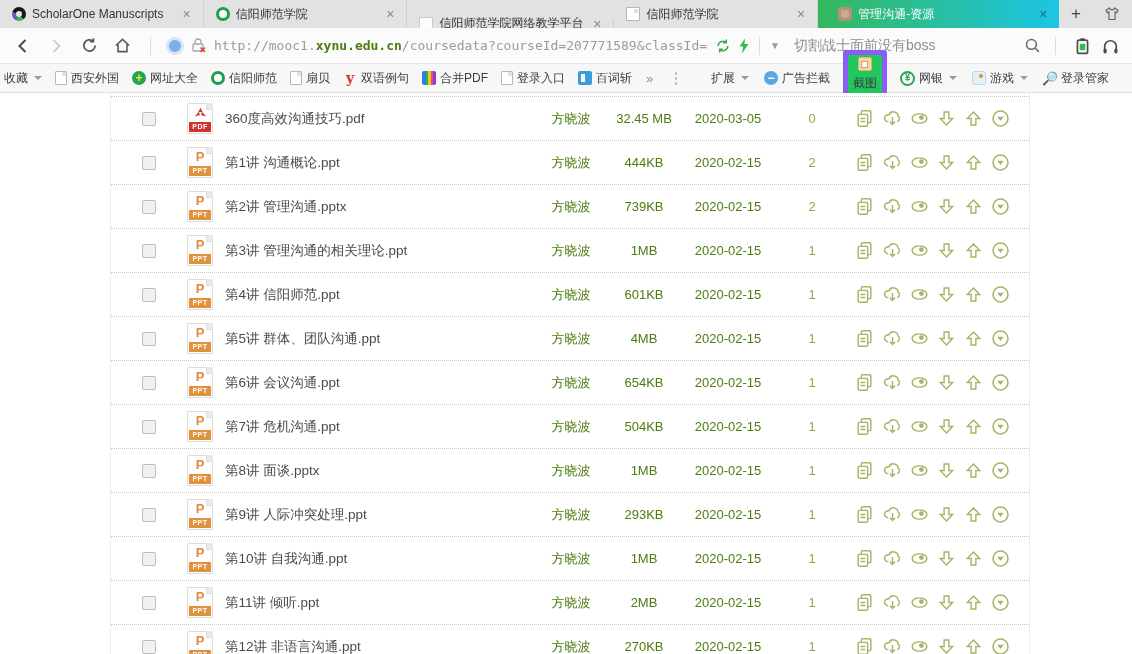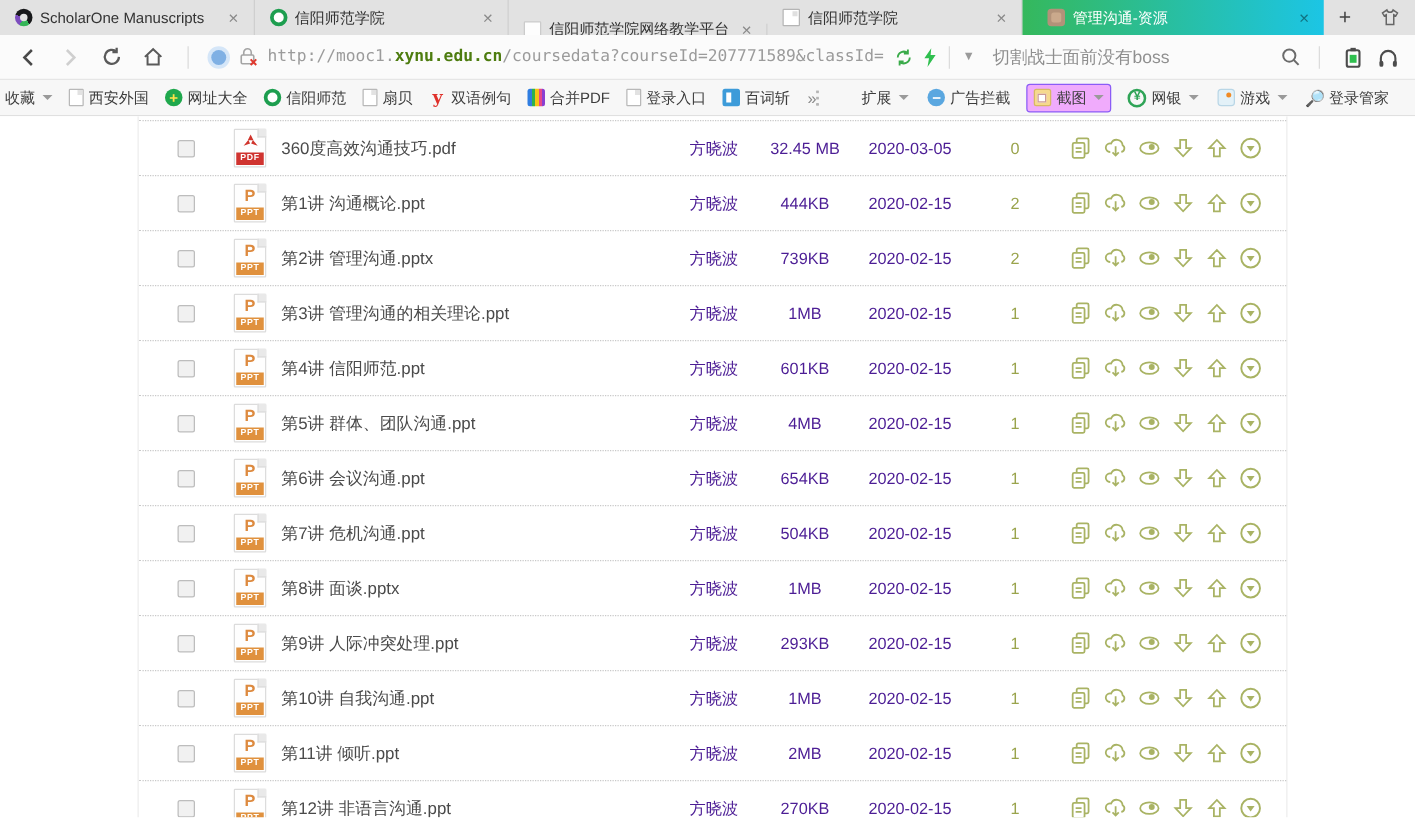--- a/index.html
+++ b/index.html
@@ -44,21 +44,21 @@
     font-family:"Liberation Sans","DejaVu Sans",sans-serif;}
   .right-tools{display:flex;align-items:center;gap:10px;margin-left:6px;}
 
   
   .bmbar{position:absolute;top:64px;left:0;width:1132px;height:29px;background:#f7f7f7;
     border-bottom:1px solid #e0e0e0;box-sizing:border-box;display:flex;align-items:center;
     padding:0 10px 0 2px;font-size:12px;color:#3c3c3c;}
   .bm-left{display:flex;align-items:flex-end;gap:9px;}
   .bm-right{display:flex;align-items:center;gap:11px;margin-left:auto;}
   .bm{display:flex;align-items:center;gap:4px;white-space:nowrap;padding:3px 2px;border-radius:3px;}
-  .bm.hl{background:#f0abfc;border:1px solid #8b5cf6;padding:2px 5px;}
+  .bm.hl{background:#22c55e;border:5px solid #8b5cf6;padding:2px 5px;flex-direction:column;}
   .bm-chevron{width:0;height:0;border-left:4px solid transparent;border-right:4px solid transparent;
     border-top:4px solid #9a9a9a;margin-left:2px;}
   .bmicon{width:14px;height:14px;flex:0 0 auto;position:relative;display:flex;align-items:center;
     justify-content:center;font-size:11px;line-height:1;}
   .icon--page{background:#fff;border:1px solid #b8b8b8;box-sizing:border-box;border-radius:1px;width:12px;height:14px;}
   .icon--page::after{content:"";position:absolute;right:0;top:0;width:4px;height:4px;background:#e2e2e2;}
   .icon--wangzhi{background:#1fa84d;border-radius:50%;color:#ffe24a;font-weight:bold;font-size:12px;}
   .icon--ring{border:3px solid #1d9e4f;border-radius:50%;background:#fff;box-sizing:border-box;}
   .icon--red-y{color:#e0312b;font-weight:bold;font-size:14px;font-family:"DejaVu Serif","Liberation Serif",serif;}
   .icon--rainbow{background:linear-gradient(90deg,#2f7de1 0 25%,#2fb34a 25% 45%,#f5c518 45% 65%,#e5488a 65% 82%,#8a3fd1 82% 100%);border-radius:2px;}
@@ -96,21 +96,21 @@
   .ficon .ppt-letter{display:none;position:absolute;left:0;top:1px;width:100%;text-align:center;
     font-weight:bold;font-size:13px;color:#dd8a3f;}
   .ficon .banner{position:absolute;left:1px;right:1px;bottom:1px;height:10px;font-size:7px;
     font-weight:bold;color:#fff;text-align:center;line-height:10px;letter-spacing:.5px;}
   .ficon.pdf .pdf-logo{display:block;}
   .ficon.pdf .banner{background:#d03430;}
   .ficon.ppt .ppt-letter{display:block;}
   .ficon.ppt .banner{background:#e0913e;}
   .fname{position:absolute;left:114px;top:0;height:43px;line-height:43px;font-size:13.5px;
     color:#4a4a4a;text-decoration:none;white-space:nowrap;}
-  .cell{position:absolute;top:0;height:43px;line-height:43px;font-size:13px;color:#4c1d95;text-align:center;}
+  .cell{position:absolute;top:0;height:43px;line-height:43px;font-size:13px;color:#4d7c0f;text-align:center;}
   .c-author{left:420px;width:80px;}
   .c-size{left:493px;width:80px;}
   .c-date{left:567px;width:100px;}
   .c-count{left:681px;width:40px;color:#9aa44d;}
   .actions{position:absolute;left:745px;top:12px;display:flex;gap:8px;}
   .act{width:19px;height:19px;display:flex;align-items:center;justify-content:center;}
 </style>
 </head>
 <body>
 

